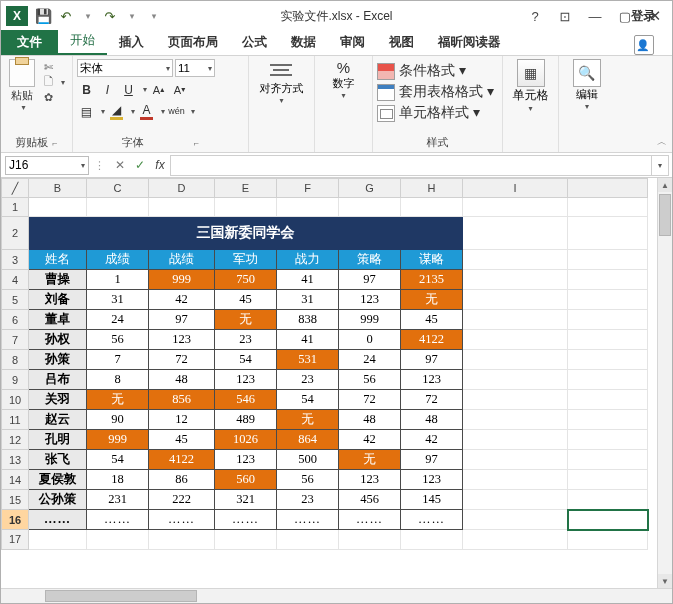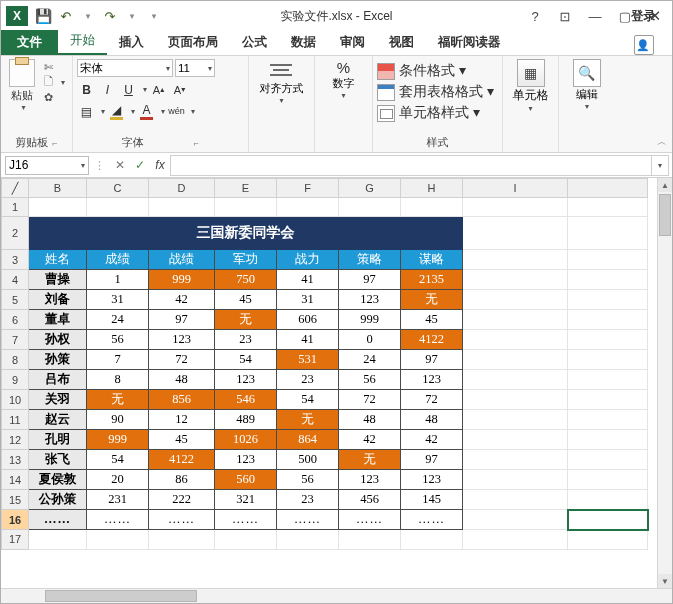--- a/index.html
+++ b/index.html
@@ -437,21 +437,21 @@
         <td class="data hl">无</td>
         <td class="cell"></td>
             <td class="cell"></td>
       </tr>
       <tr>
         <td class="rowh">6</td>
         <td class="data namecol">董卓</td>
         <td class="data">24</td>
         <td class="data">97</td>
         <td class="data hl">无</td>
-        <td class="data">606</td>
+        <td class="data">838</td>
         <td class="data">999</td>
         <td class="data">45</td>
         <td class="cell"></td>
             <td class="cell"></td>
       </tr>
       <tr>
         <td class="rowh">7</td>
         <td class="data namecol">孙权</td>
         <td class="data">56</td>
         <td class="data">123</td>
@@ -530,21 +530,21 @@
         <td class="data">123</td>
         <td class="data">500</td>
         <td class="data hl">无</td>
         <td class="data">97</td>
         <td class="cell"></td>
             <td class="cell"></td>
       </tr>
       <tr>
         <td class="rowh">14</td>
         <td class="data namecol">夏侯敦</td>
-        <td class="data">20</td>
+        <td class="data">18</td>
         <td class="data">86</td>
         <td class="data hl">560</td>
         <td class="data">56</td>
         <td class="data">123</td>
         <td class="data">123</td>
         <td class="cell"></td>
             <td class="cell"></td>
       </tr>
       <tr>
         <td class="rowh">15</td>

